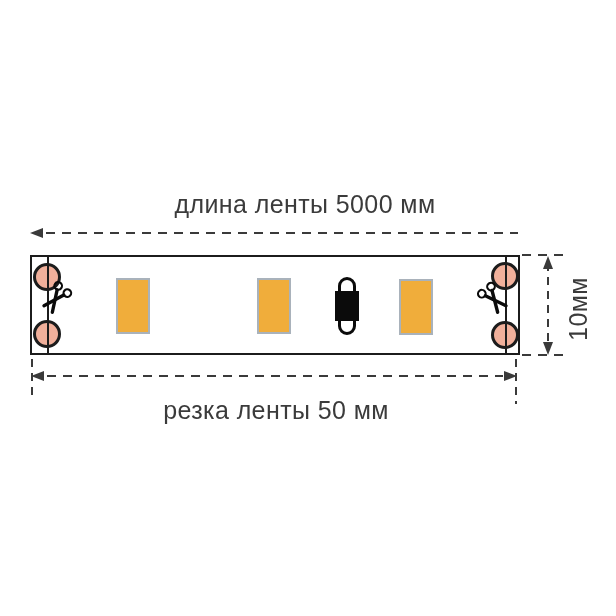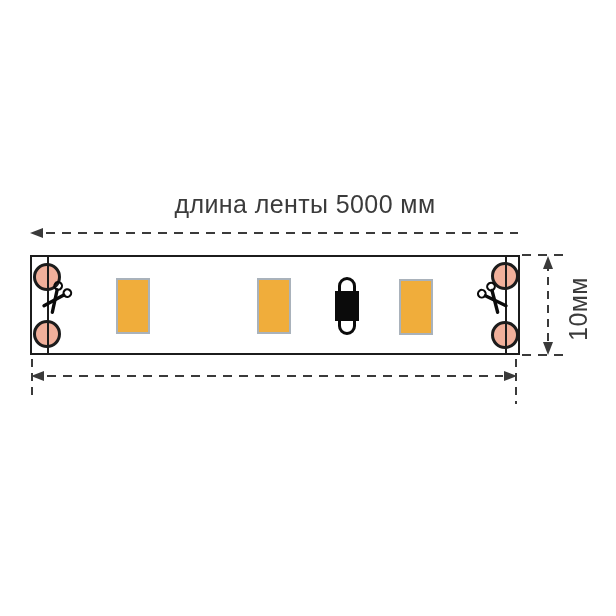--- a/index.html
+++ b/index.html
@@ -133,14 +133,15 @@
   <div class="dash-v dim-side"></div>
   <div class="arr arr-n arr-side-up"></div>
   <div class="arr arr-s arr-side-down"></div>
   <div class="label label-side">10мм</div>
 
   <div class="dash-v ext-left"></div>
   <div class="dash-v ext-right"></div>
   <div class="dash-h dim-bottom"></div>
   <div class="arr arr-w arr-bot-left"></div>
   <div class="arr arr-e arr-bot-right"></div>
+  <div class="label label-bottom">резка ленты 50 мм</div>
 
 </div>
 
 </body></html>

